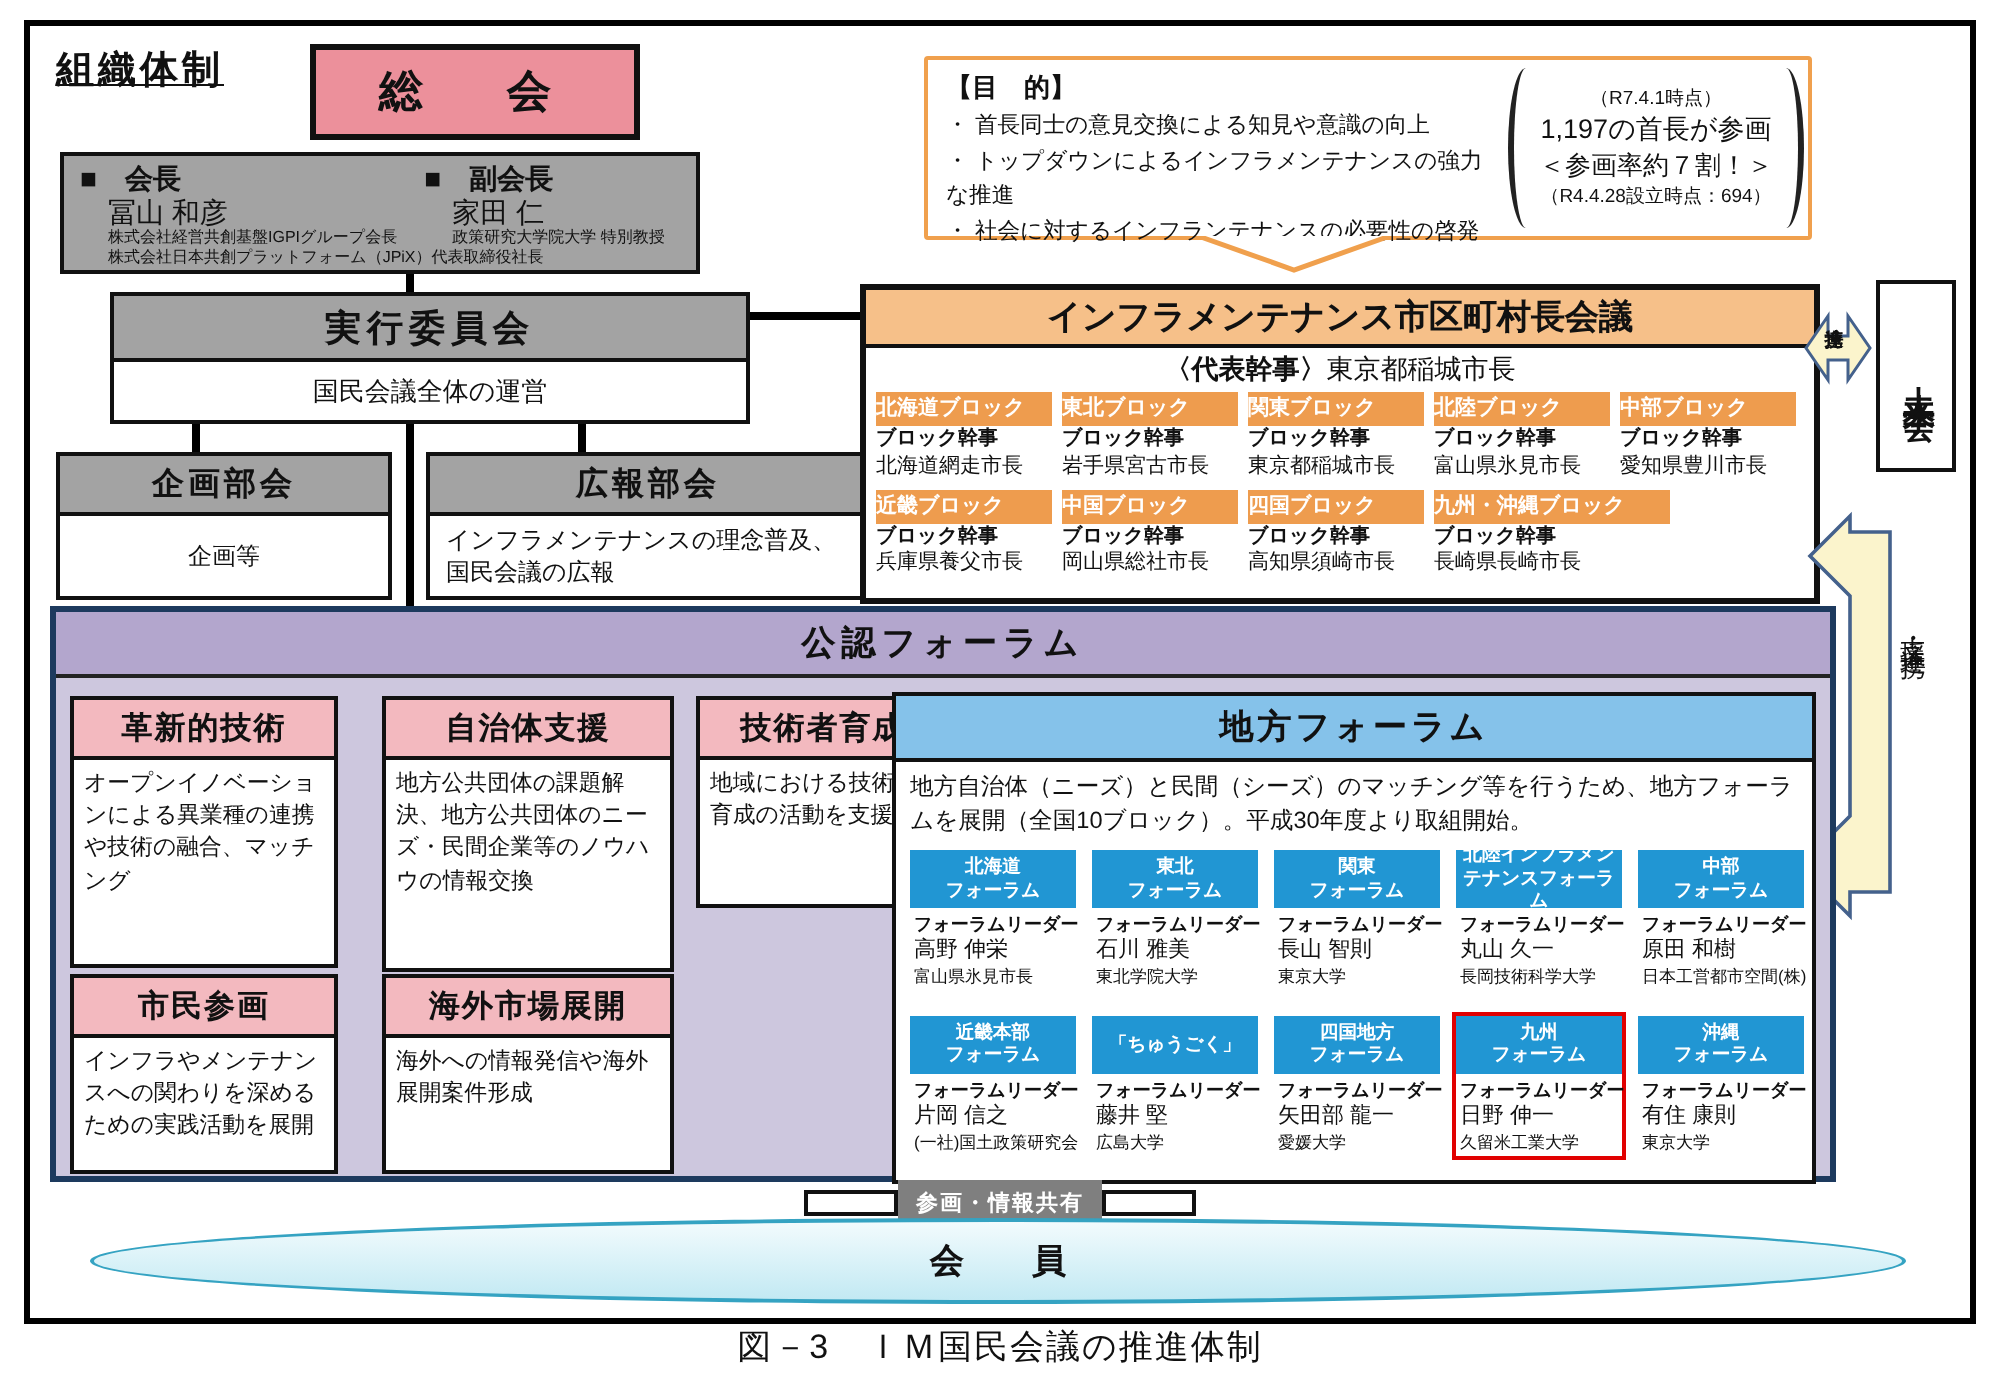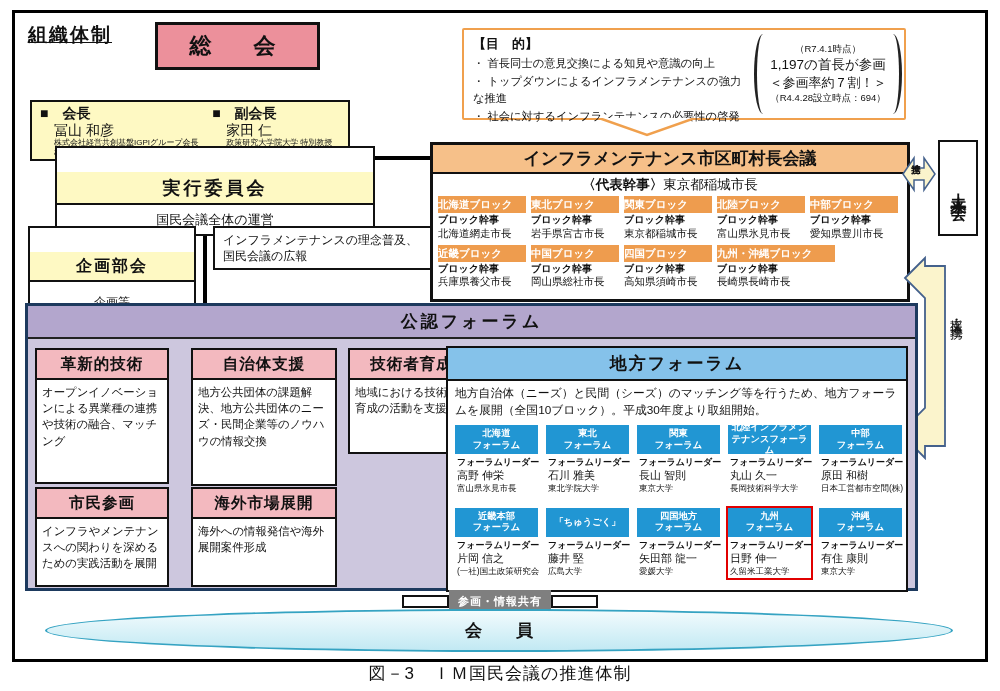--- a/index.html
+++ b/index.html
@@ -4,21 +4,21 @@
 <style>
   html,body{margin:0;padding:0;background:#fff;}
   body{font-family:"Liberation Sans","DejaVu Sans",sans-serif;color:#111;}
   .stage{position:relative;width:1000px;height:691px;background:#fff;overflow:hidden;}
   .abs{position:absolute;}
   .frame{left:12px;top:10px;width:970px;height:646px;border:3px solid #000;}
   .line{background:#000;}
   
   .bx{border:2.5px solid #111;background:#fff;box-sizing:border-box;}
   .hdr{display:flex;align-items:center;justify-content:center;font-weight:bold;box-sizing:border-box;}
-  .green{background:#fef9c3;margin-top:24px;}
+  .green{background:#a3a3a3;}
   .pink{background:#ec909b;}
   .lpink{background:#f3b9bf;}
   .lorange{background:#f6c089;}
   .orange{background:#ee9c4e;color:#fff;}
   .purple{background:#b3a6cd;}
   .lblue{background:#85c2ea;}
   .blue{background:#2196d3;color:#fff;}
   .lavender{background:#cdc7de;}
   
   .title{left:28px;top:22px;font-size:19px;font-weight:bold;text-decoration:underline;letter-spacing:2px;}
@@ -152,20 +152,21 @@
     <div class="hdr green">実行委員会</div>
     <div class="exec-body">国民会議全体の運営</div>
   </div>
 
   <div class="abs bx part kikaku">
     <div class="hdr green">企画部会</div>
     <div class="pbody">企画等</div>
   </div>
 
   <div class="abs bx part kouhou">
+    <div class="hdr green">広報部会</div>
     <div class="pbody">インフラメンテナンスの理念普及、国民会議の広報</div>
   </div>
 
   <div class="abs bx council">
     <div class="hdr lorange">インフラメンテナンス市区町村長会議</div>
     <div class="rep">
       <b>〈代表幹事〉</b>
       <span>東京都稲城市長</span>
     </div>
     <div class="blk-row">

